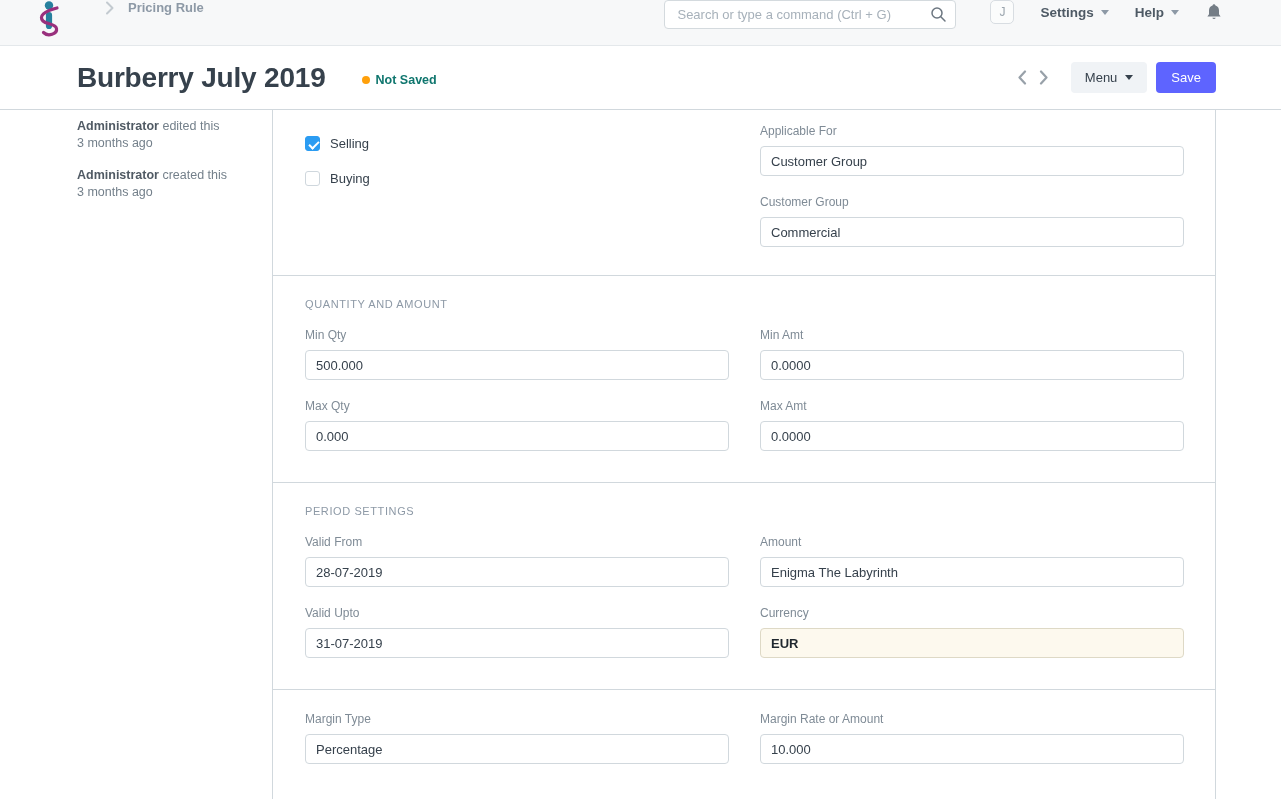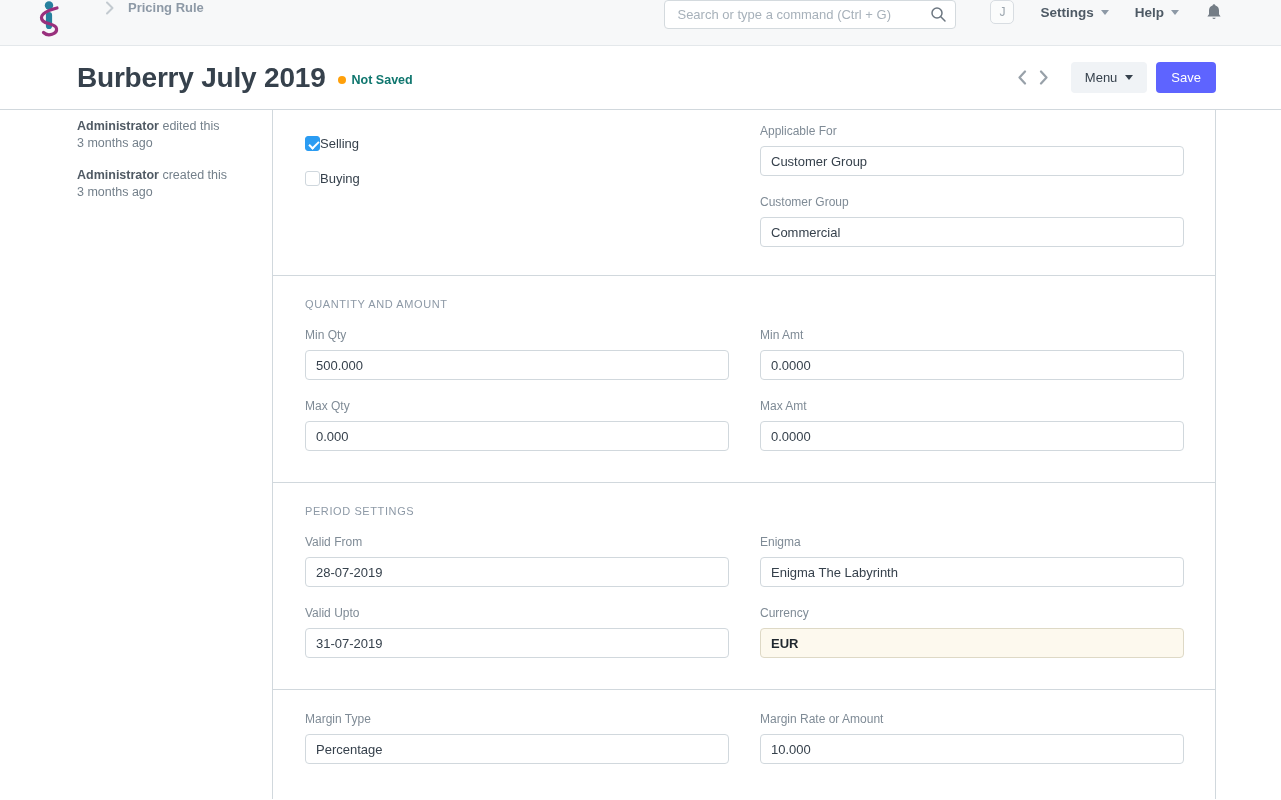--- a/index.html
+++ b/index.html
@@ -53,20 +53,21 @@
   }
   .nav-bell { margin-left: 27px; cursor: pointer; display: flex; }
 
   
   .page-head {
     height: 64px;
     background: #ffffff;
     border-bottom: 1px solid #d1d8dd;
     display: flex; align-items: center;
     padding: 0 65px 0 77px;
+    gap: 24px;
   }
   .page-title { font-size: 28px; font-weight: 600; color: #36414c; letter-spacing: -0.2px; }
   .indicator { display: flex; align-items: center; margin-left: 12px; margin-top: 4px; }
   .indicator-dot { width: 8px; height: 8px; border-radius: 50%; background: #ffa00a; margin-right: 6px; }
   .indicator-label { font-size: 12.5px; font-weight: 700; color: #0f766e; }
   .head-actions { margin-left: auto; display: flex; align-items: center; }
   .nav-arrow { cursor: pointer; display: flex; align-items: center; padding: 2px; }
   .nav-arrow + .nav-arrow { margin-left: 8px; }
   .btn {
     height: 31px; border: none; border-radius: 4px;
@@ -115,21 +116,21 @@
     background: #ffffff; outline: none;
     font-family: "Liberation Sans", sans-serif;
   }
   .field input.bold-field {
     font-weight: 700; color: #1f272e;
     background: #fdf9ee; border-color: #ded9c6;
   }
 
   
   .check-col { gap: 0; padding-top: 12px; }
-  .check-row { display: flex; align-items: center; height: 15px; margin-bottom: 20px; }
+  .check-row { display: flex; align-items: center; gap: 10px; height: 15px; margin-bottom: 20px; }
   .check-row input[type="checkbox"] {
     appearance: none; -webkit-appearance: none;
     width: 15px; height: 15px;
     border: 1px solid #cfd7dd; border-radius: 3px;
     background: #fff; position: relative; cursor: pointer; flex: none;
   }
   .check-row input[type="checkbox"]:checked { background: #2b9cf2; border-color: #2b9cf2; }
   .check-row input[type="checkbox"]:checked::after {
     content: ""; position: absolute; left: 4.5px; top: 1.5px;
     width: 4px; height: 8px;
@@ -282,21 +283,21 @@
           <span class="field-label">Valid From</span>
           <input type="text" value="28-07-2019" style="">
         </div>
         <div class="field">
           <span class="field-label">Valid Upto</span>
           <input type="text" value="31-07-2019" style="">
         </div>
       </div>
       <div class="col">
         <div class="field">
-          <span class="field-label">Enigma</span>
+          <span class="field-label">Amount</span>
           <input type="text" value="Enigma The Labyrinth" style="">
         </div>
         <div class="field">
           <span class="field-label">Currency</span>
           <input type="text" class="bold-field" value="EUR" style="">
         </div>
       </div>
     </div>
 
     <div class="form-section last">

